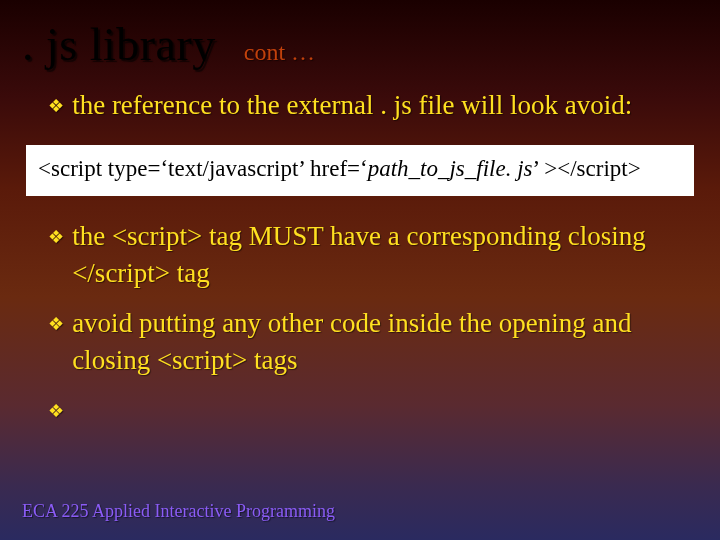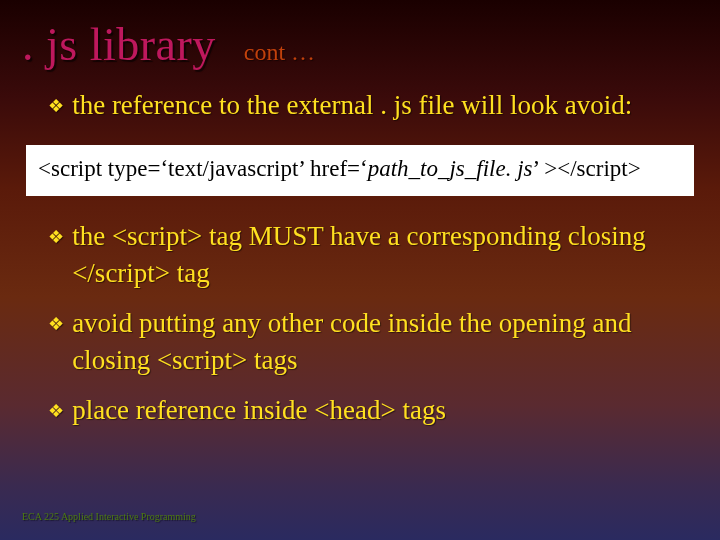--- a/index.html
+++ b/index.html
@@ -23,21 +23,21 @@
     position: relative;
   }
   .title-row {
     display: flex;
     align-items: baseline;
     gap: 28px;
     margin-bottom: 16px;
   }
   .title {
     font-size: 46px;
-    color: #be185d;
+    color: #000000;
     letter-spacing: 0.5px;
     text-shadow: 2px 2px 1px rgba(0,0,0,0.6);
   }
   .subtitle {
     font-size: 24px;
     color: #c2410c;
     text-shadow: 1px 1px 1px rgba(0,0,0,0.5);
   }
   .bullet-row {
     display: flex;
@@ -65,22 +65,22 @@
     text-shadow: none;
     line-height: 1.25;
   }
   .code-box .italic {
     font-style: italic;
   }
   .footer {
     position: absolute;
     left: 22px;
     bottom: 18px;
-    font-size: 10px;
-    color: #4d7c0f;
+    font-size: 18px;
+    color: #8b5cf6;
     text-shadow: 1px 1px 1px rgba(0,0,0,0.5);
   }
 </style>
 </head>
 <body>
 
 <div class="slide">
 
   <div class="title-row">
     <span class="title">. js library</span>
@@ -101,18 +101,17 @@
     <span>the &lt;script&gt; tag MUST have a corresponding closing &lt;/script&gt; tag</span>
   </div>
 
   <div class="bullet-row">
     <span class="bullet-icon">❖</span>
     <span>avoid putting any other code inside the opening and closing &lt;script&gt; tags</span>
   </div>
 
   <div class="bullet-row">
     <span class="bullet-icon">❖</span>
-    <span>place reference inside &lt;head&gt; tags</span>
   </div>
 
   <div class="footer">ECA 225   Applied Interactive Programming</div>
 
 </div>
 
 </body></html>

